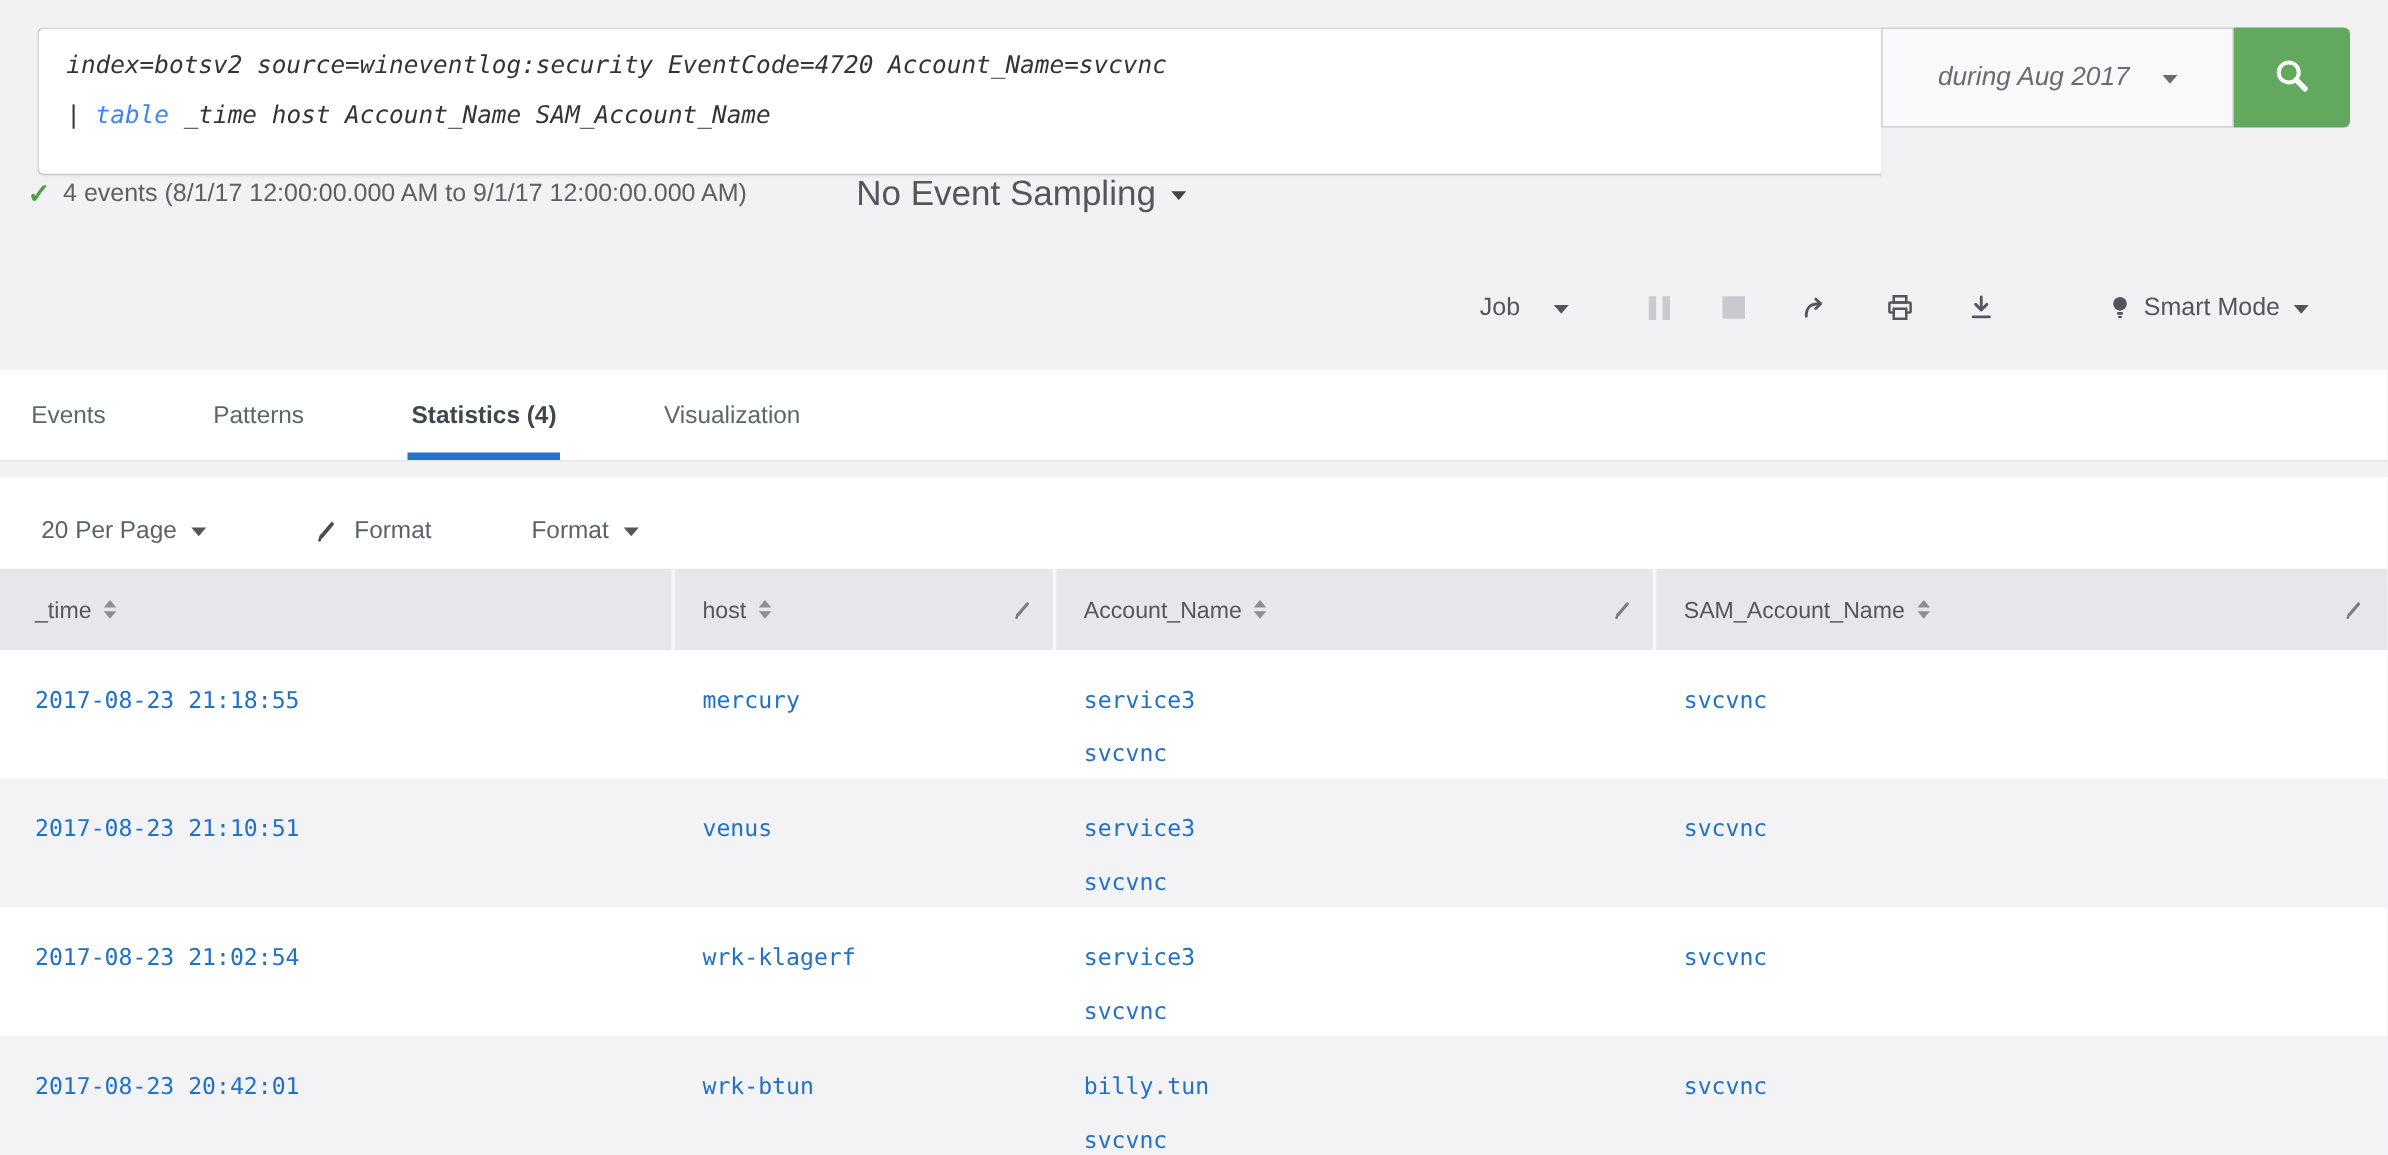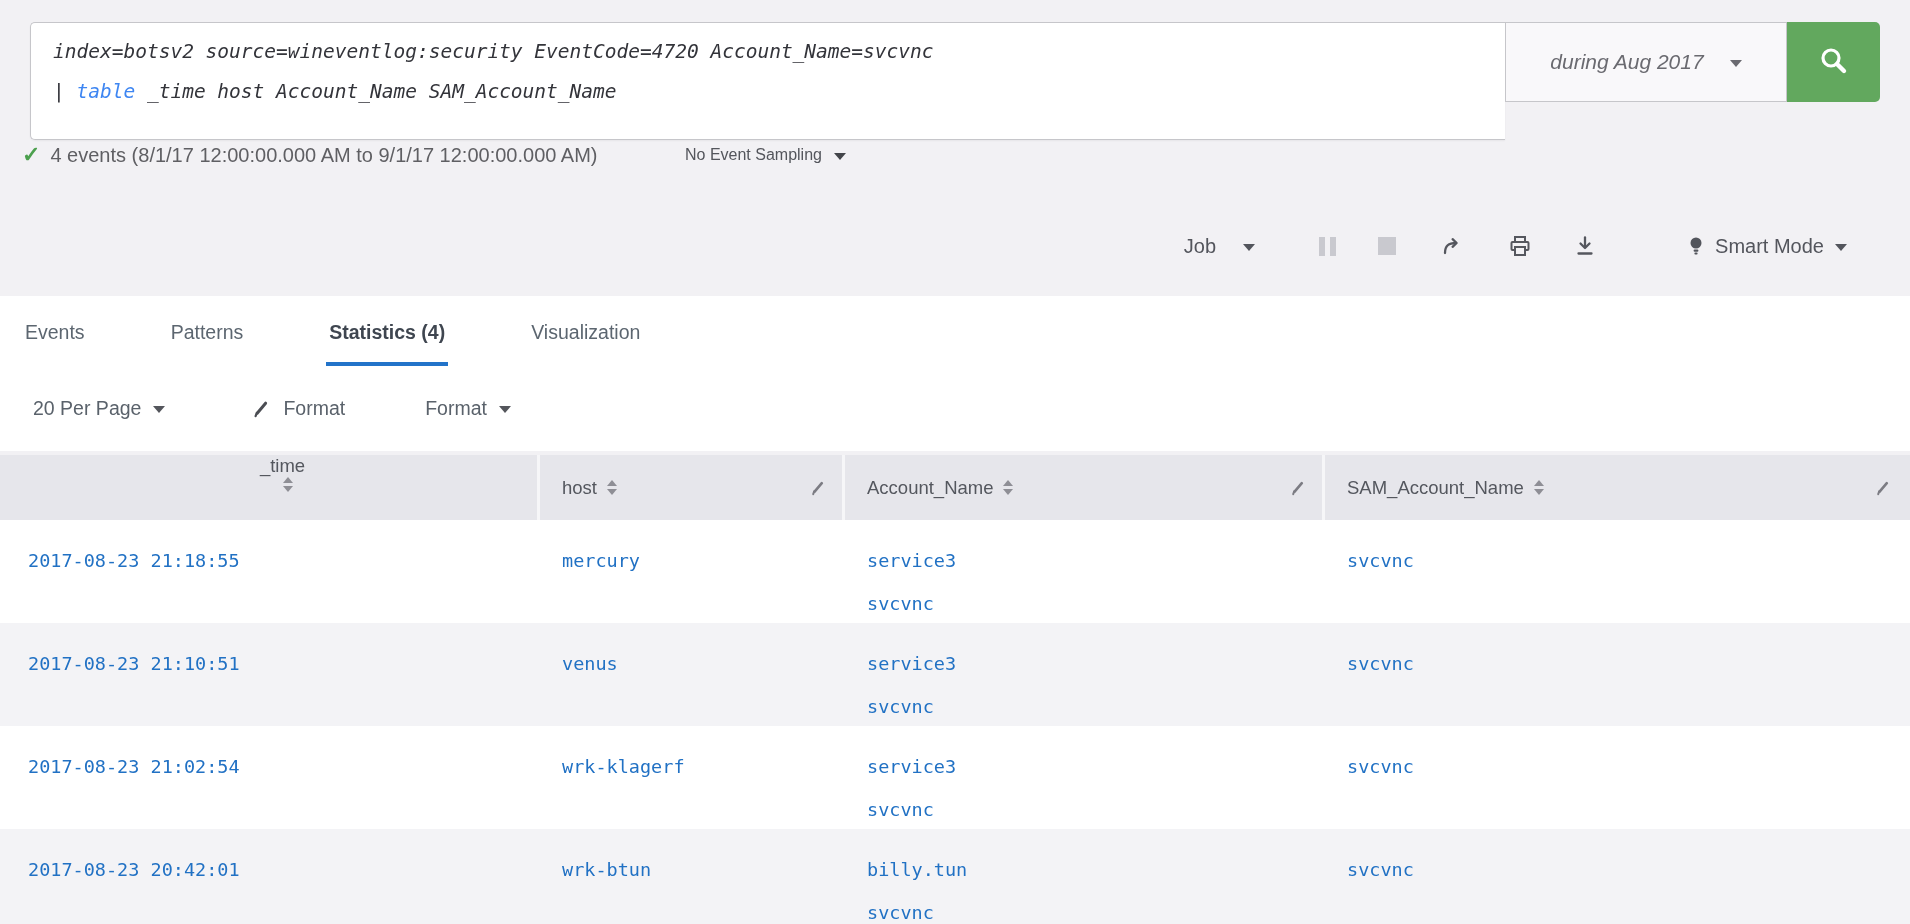--- a/index.html
+++ b/index.html
@@ -41,21 +41,21 @@
   .caret {
     display:inline-block; width:0; height:0;
     border-left:6px solid transparent; border-right:6px solid transparent;
     border-top:7px solid currentColor;
     position:relative; top:1px;
   }
 
   
   .status-row { position:absolute; left:22px; top:137px; height:36px; display:flex; align-items:center; font-size:20px; color:#5f5f63; }
   .check-glyph { color:#4ca04e; font-size:22px; font-weight:bold; margin-right:10px; }
-  .sampling { position:absolute; left:685px; top:137px; height:36px; display:flex; align-items:center; gap:12px; font-size:16px; color:#54565c; cursor:pointer; }
+  .sampling { position:absolute; left:685px; top:137px; height:36px; display:flex; align-items:center; gap:12px; font-size:28px; color:#54565c; cursor:pointer; }
   .sampling .caret { color:#43454a; }
 
   
   .job-row { position:absolute; top:226px; right:63px; height:40px; display:flex; align-items:center; font-size:20px; color:#53555c; }
   .job-dd { display:flex; align-items:center; gap:27px; cursor:pointer; }
   .icon-btn { display:flex; align-items:center; justify-content:center; cursor:pointer; background:none; border:none; }
   .m66 { margin-left:64px; } .m42 { margin-left:42px; } .m44 { margin-left:44px; } .m90 { margin-left:92px; }
   .pause-bars { display:flex; gap:5px; }
   .pause-bars span { display:block; width:6px; height:19px; background:#c9c9cf; }
   .stop-square { width:18px; height:18px; background:#c9c9cf; }
@@ -67,39 +67,39 @@
     background:#ffffff; border-bottom:1px solid #e2e2e6;
     display:flex; align-items:stretch; padding-left:25px; gap:86px;
   }
   .tab { position:relative; display:flex; align-items:center; font-size:19.5px; color:#5c6670; cursor:pointer; }
   .tab.active { color:#3f4650; font-weight:bold;text-align:right; }
   .tab .underline { display:none; }
   .tab.active .underline { display:block; position:absolute; bottom:0; left:-3px; right:-3px; height:6px; background:#2273c9; }
 
   
   .results-toolbar {
-    position:absolute; top:366px; left:0; width:1910px; height:85px;
+    position:absolute; top:382px; left:0; width:1910px; height:85px;
     background:#ffffff; display:flex; align-items:center; font-size:19.5px; color:#5a626b;
   }
   .tool { display:flex; align-items:center; gap:12px; cursor:pointer; }
   .tool-perpage { margin-left:33px; }
   .tool-format { margin-left:86px; }
   .tool-preview { margin-left:80px; }
   .results-toolbar .caret { color:#54565c; }
 
   
   .thead { position:absolute; top:455px; left:0; width:1910px; height:65px; display:flex; background:#e6e6eb; }
   .th {
     display:flex; align-items:center; padding-left:22px;
     font-size:18.5px; color:#54575e; position:relative;
     border-right:3px solid #f6f6f8; cursor:pointer;
   }
   .th:last-child { border-right:none; }
   .c1 { width:540px; } .c2 { width:305px; } .c3 { width:480px; } .c4 { width:582px; }
-  .th.c1 { padding-left:28px;flex-direction:column; }
+  .th.c1 { padding-left:28px; }
   .sort { display:inline-flex; flex-direction:column; gap:3px; margin-left:10px; }
   .sort i { display:block; width:0; height:0; border-left:5px solid transparent; border-right:5px solid transparent; }
   .sort .up { border-bottom:6px solid #8e8e95; }
   .sort .down { border-top:6px solid #8e8e95; }
   .th .pencil { position:absolute; right:15px; top:24px; }
 
   .tbody { position:absolute; top:520px; left:0; width:1910px; }
   .row { display:flex; height:103px; }
   .row:nth-child(even) { background:#f3f3f6; }
   .row:nth-child(odd) { background:#ffffff; }

